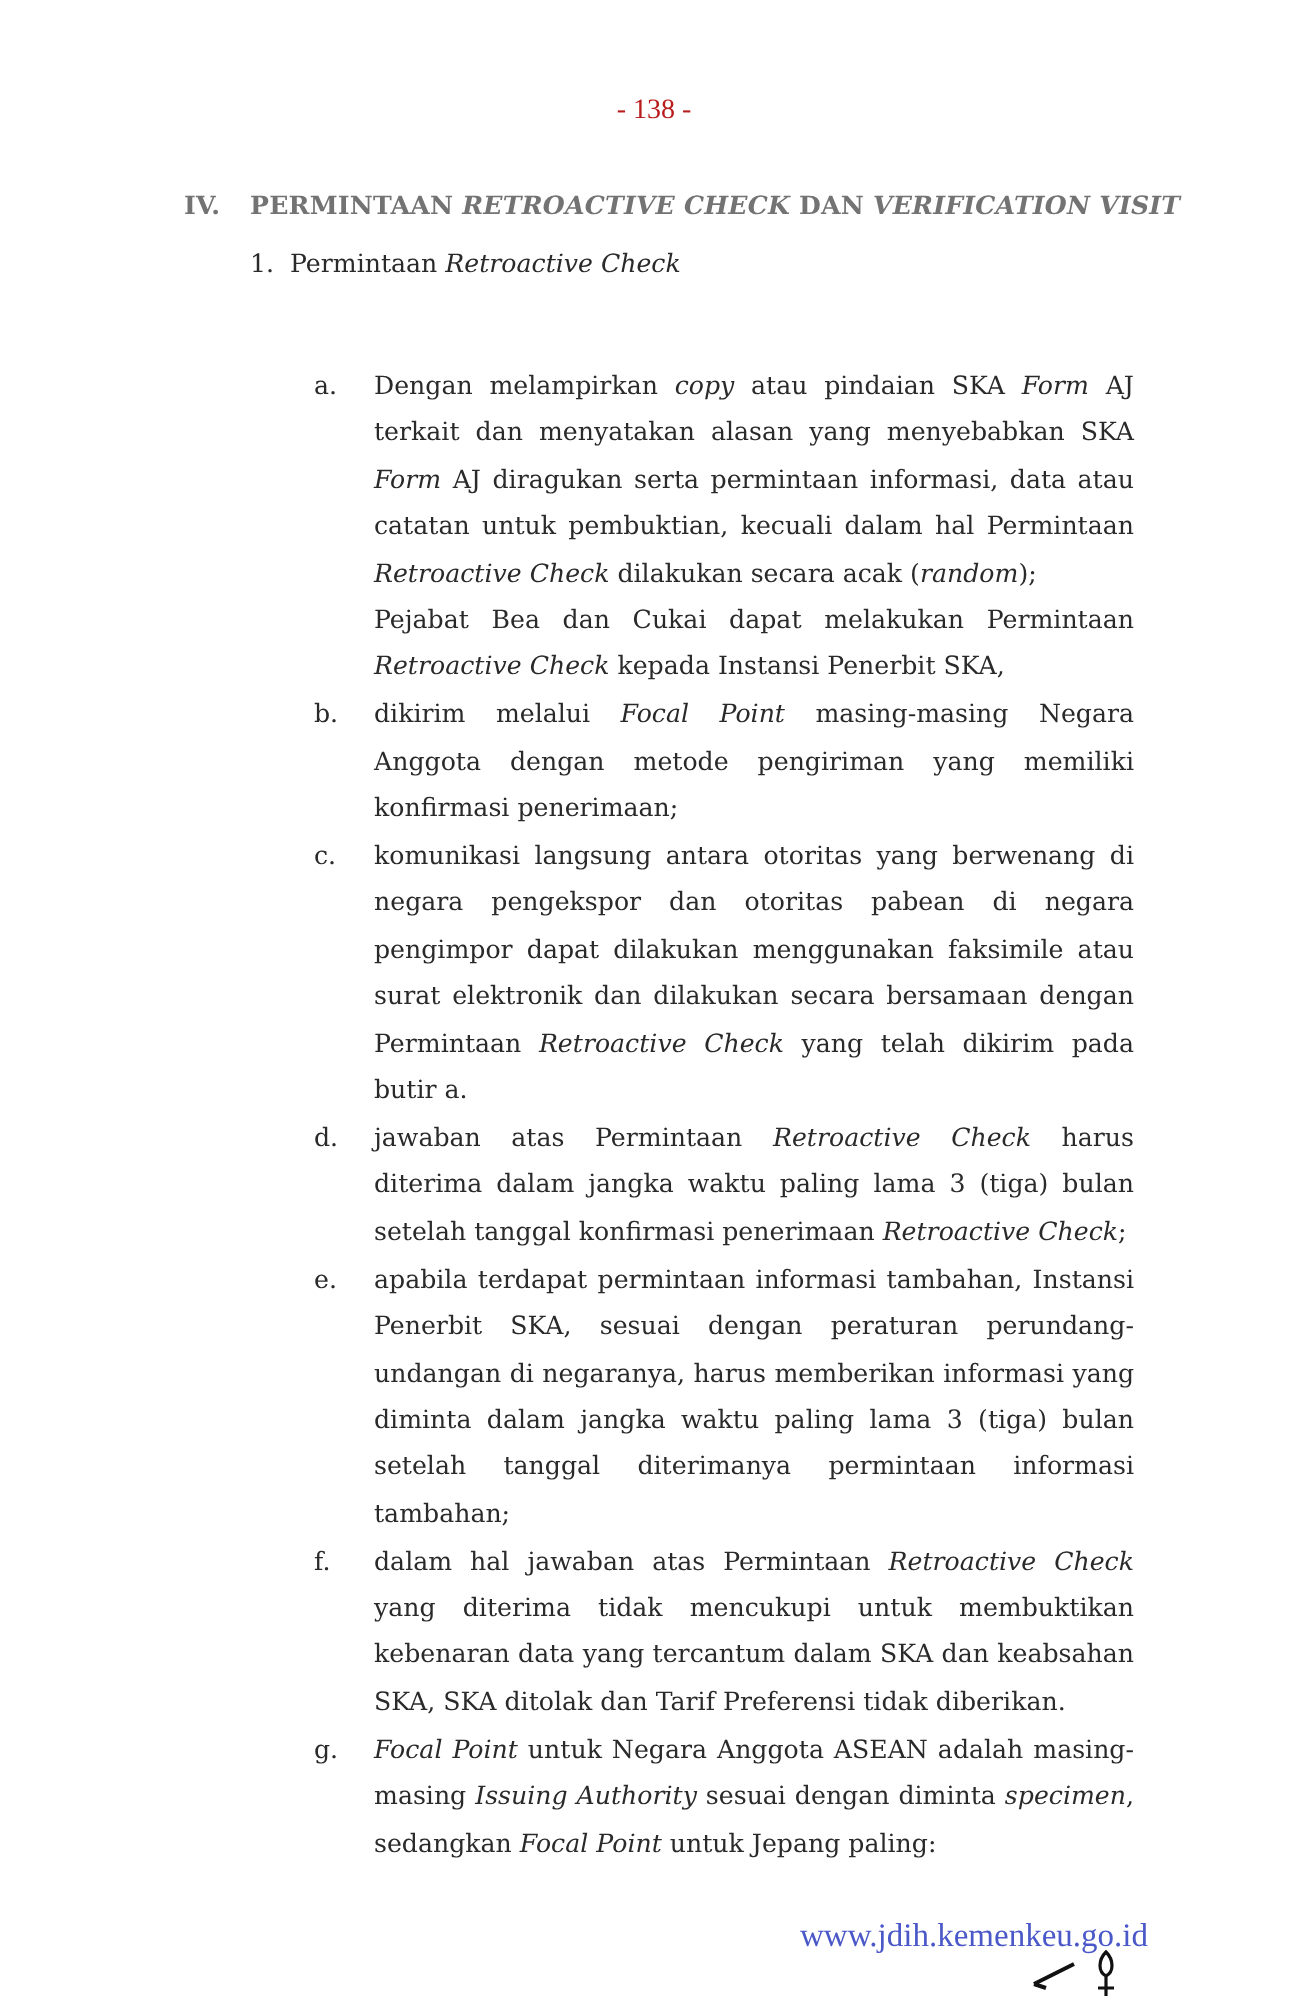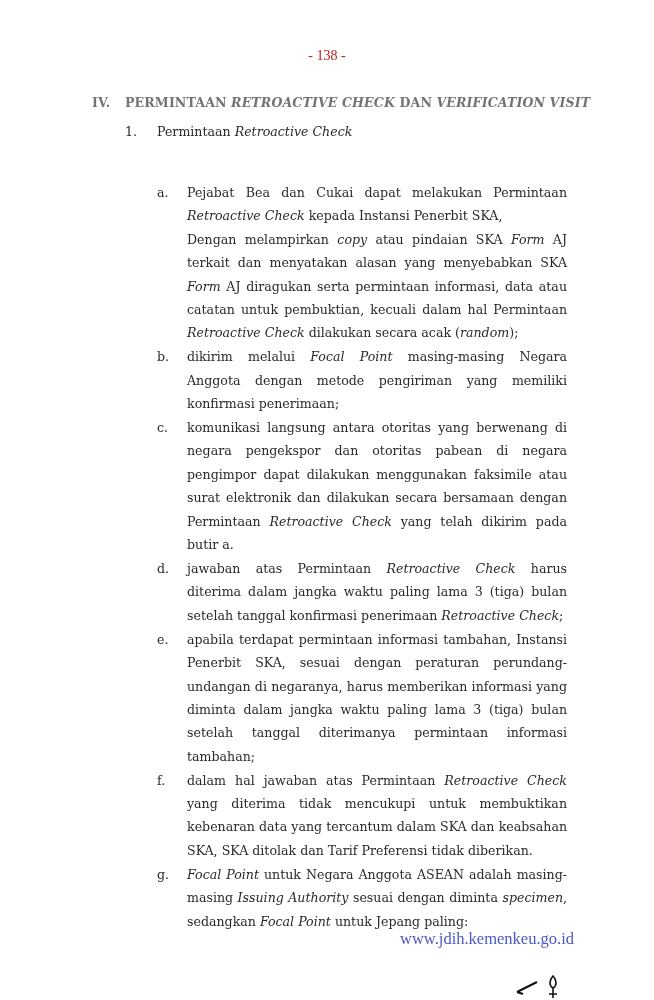--- a/index.html
+++ b/index.html
@@ -4,27 +4,27 @@
 <style>
   html, body { margin: 0; padding: 0; background: #ffffff; }
   body { width: 654px; height: 1000px; position: relative; overflow: hidden;
          font-family: "DejaVu Serif", "Liberation Serif", serif; color: #2a2a2a; }
   .page-num { position: absolute; top: 48px; left: 0; width: 654px; text-align: center;
               font-family: "Liberation Serif", serif; font-size: 14px; color: #b91c1c; }
   .heading { position: absolute; top: 95px; left: 92px; font-size: 12.6px; font-weight: bold; color: #737373; white-space: nowrap; letter-spacing: 0.1px; }
   .heading .num { display: inline-block; width: 33px; }
   .sub1 { position: absolute; top: 120px; left: 125px; width: 442px; font-size: 12.6px; line-height: 23.4px; }
   .sub1 .num { position: absolute; left: 0; top: 0; }
-  .sub1 .body { margin-left: 32px; }
+  .sub1 .body { margin-left: 20px; }
   .items { position: absolute; top: 181px; left: 157px; width: 410px; font-size: 12.6px; line-height: 23.4px; }
   .item { position: relative; padding-left: 30px; text-align: justify; text-align-last: left; margin-bottom: 0.5px; }
   .item .lbl { position: absolute; left: 0; top: 0; }
   .item p { margin: 0; text-align: justify; }
   em { font-style: italic; }
-  .footer-url { position: absolute; top: 929px; left: 400px; font-family: "Liberation Serif", serif;
+  .footer-url { position: absolute; top: 958px; left: 400px; font-family: "Liberation Serif", serif;
                 font-size: 16.5px; color: #4a58c8; white-space: nowrap; }
   .sig { position: absolute; top: 972px; left: 515px; }
 </style>
 </head>
 <body>
 
 <div class="page-num">- 138 -</div>
 
 <div class="heading">
   <span class="num">IV.</span><span>PERMINTAAN </span><em>RETROACTIVE CHECK</em><span> DAN </span><em>VERIFICATION VISIT</em>
@@ -33,22 +33,22 @@
 <div class="sub1">
   <span class="num">1.</span>
   <div class="body">
     <div><span>Permintaan </span><em>Retroactive Check</em></div>
   </div>
 </div>
 
 <div class="items">
   <div class="item">
     <span class="lbl">a.</span>
+    <p><span>Dengan melampirkan </span><em>copy</em><span> atau pindaian SKA </span><em>Form</em><span> AJ terkait dan menyatakan alasan yang menyebabkan SKA </span><em>Form</em><span> AJ diragukan serta permintaan informasi, data atau catatan untuk pembuktian, kecuali dalam hal Permintaan </span><em>Retroactive Check</em><span> dilakukan secara acak (</span><em>random</em><span>);</span></p>
     <p><span>Pejabat Bea dan Cukai dapat melakukan Permintaan </span><em>Retroactive Check</em><span> kepada Instansi Penerbit SKA,</span></p>
-    <p><span>Dengan melampirkan </span><em>copy</em><span> atau pindaian SKA </span><em>Form</em><span> AJ terkait dan menyatakan alasan yang menyebabkan SKA </span><em>Form</em><span> AJ diragukan serta permintaan informasi, data atau catatan untuk pembuktian, kecuali dalam hal Permintaan </span><em>Retroactive Check</em><span> dilakukan secara acak (</span><em>random</em><span>);</span></p>
   </div>
 
   <div class="item">
     <span class="lbl">b.</span>
     <p><span>dikirim melalui </span><em>Focal Point</em><span> masing-masing Negara Anggota dengan metode pengiriman yang memiliki konfirmasi penerimaan;</span></p>
   </div>
 
   <div class="item">
     <span class="lbl">c.</span>
     <p><span>komunikasi langsung antara otoritas yang berwenang di negara pengekspor dan otoritas pabean di negara pengimpor dapat dilakukan menggunakan faksimile atau surat elektronik dan dilakukan secara bersamaan dengan Permintaan </span><em>Retroactive Check</em><span>  yang telah dikirim pada butir a.</span></p>

